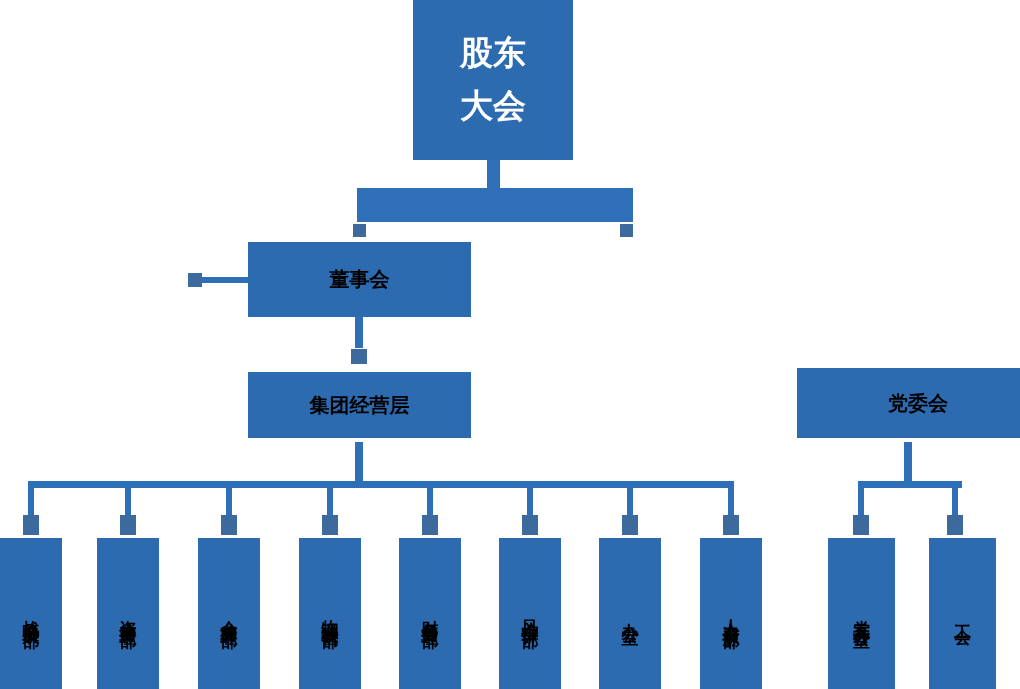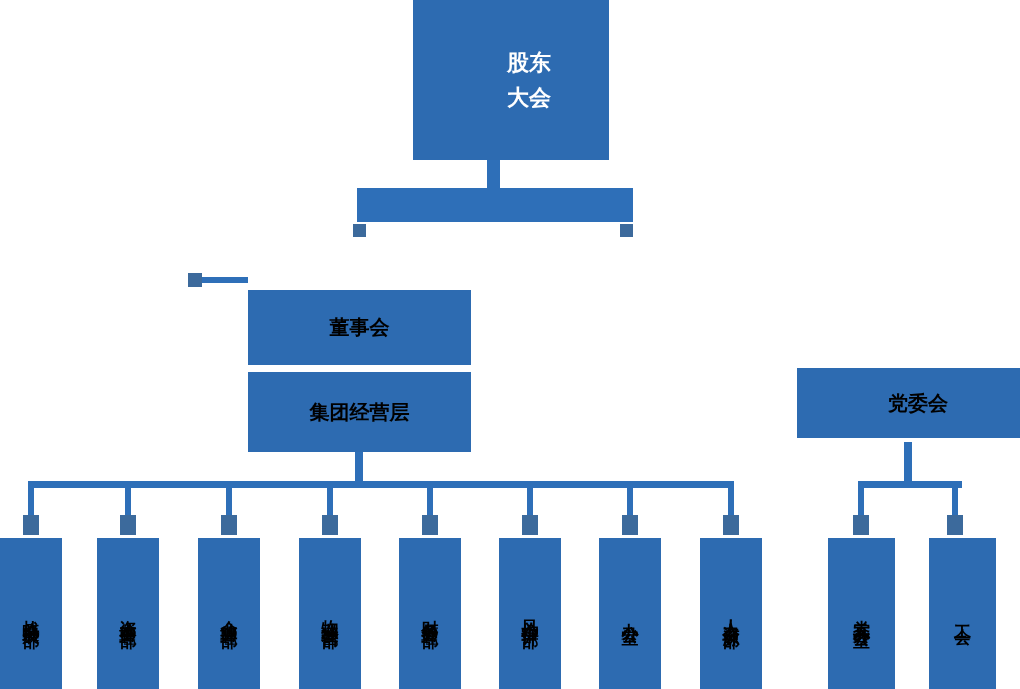--- a/index.html
+++ b/index.html
@@ -22,21 +22,21 @@
     position: absolute;
     background: var(--box);
     display: flex;
     align-items: center;
     justify-content: center;
     font-weight: bold;
     color: var(--text-dark);
     font-size: 20px;
     text-align: center;
   }
-  .box.light { color: var(--text-light); font-size: 22px; line-height: 1.6; white-space: pre-line; padding-left: 36px; }
+  .box.light { color: var(--text-light); font-size: 33px; line-height: 1.6; white-space: pre-line; }
   .vbox .vlabel {
     writing-mode: vertical-rl;
     text-orientation: upright;
     font-size: 17px;
     letter-spacing: 3px;
     font-weight: bold;
   }
   .conn { position: absolute; background: var(--line); }
   .sq { position: absolute; background: var(--square); }
 </style>
@@ -78,23 +78,23 @@
   <div class="conn" style="left:904px; top:442px; width:8px; height:40px;"></div>
   <div class="conn" style="left:858px; top:481px; width:104px; height:7px;"></div>
   <div class="conn" style="left:858px; top:488px; width:6px; height:28px;"></div>
   <div class="conn" style="left:952px; top:488px; width:6px; height:28px;"></div>
   <div class="sq" style="left:853px; top:515px; width:16px; height:20px;"></div>
   <div class="sq" style="left:947px; top:515px; width:16px; height:20px;"></div>
 
   <div class="box light" style="left:413px; top:0px; width:160px; height:160px;">股东
 大会</div>
 
-  <div class="box" style="left:248px; top:242px; width:223px; height:75px;margin-top:48px;">董事会</div>
+  <div class="box" style="left:248px; top:242px; width:223px; height:75px;">董事会</div>
 
-  <div class="box" style="left:248px; top:372px; width:223px; height:80px;">集团经营层</div>
+  <div class="box" style="left:248px; top:372px; width:223px; height:66px;">集团经营层</div>
   <div class="box" style="left:797px; top:368px; width:242px; height:70px;">党委会</div>
 
   <div class="box vbox" style="left:0px; top:538px; width:62px; height:151px;">
     <span class="vlabel">战略发展部</span>
   </div>
   <div class="box vbox" style="left:97px; top:538px; width:62px; height:151px;">
     <span class="vlabel">资本管理部</span>
   </div>
   <div class="box vbox" style="left:198px; top:538px; width:62px; height:151px;">
     <span class="vlabel">企业管理部</span>

